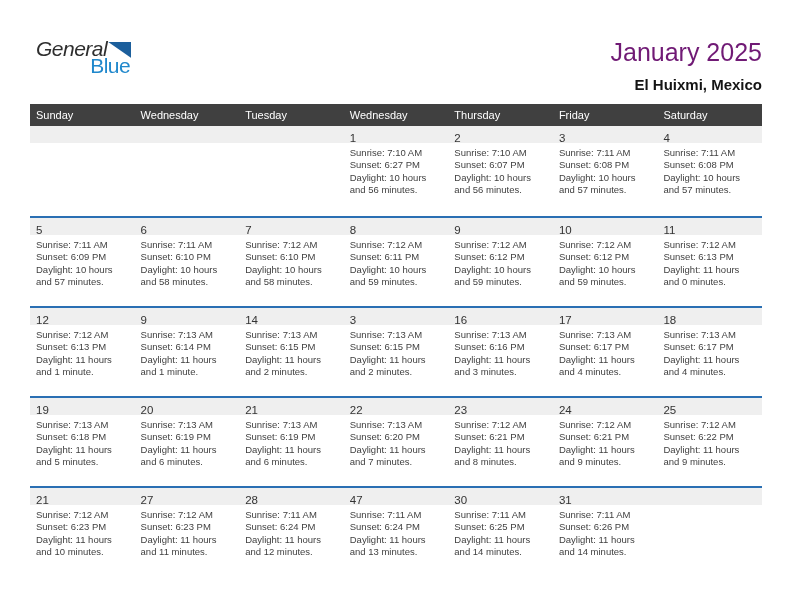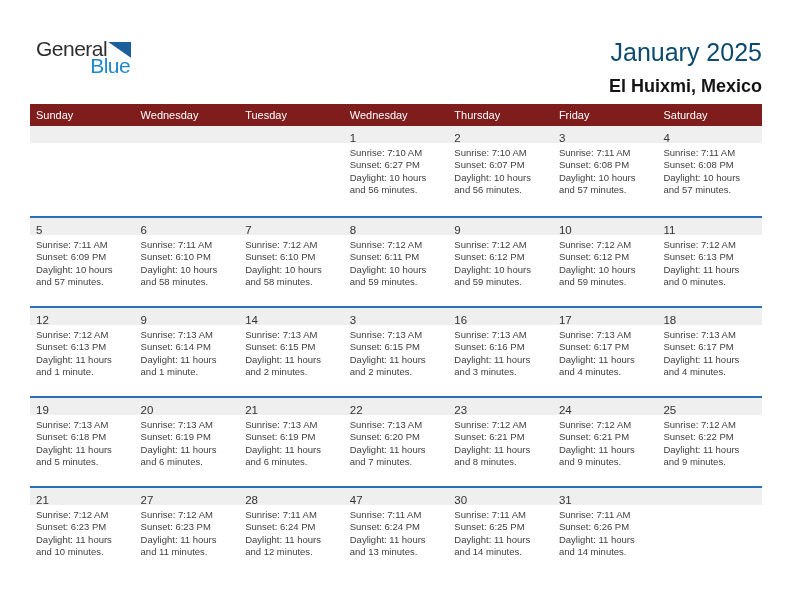--- a/index.html
+++ b/index.html
@@ -9,21 +9,21 @@
     font-family: "Liberation Sans", sans-serif;
     position: relative;
     overflow: hidden;
   }
 
   
   .logo {
     position: absolute; left: 36px; top: 38px;
     line-height: 1;
   }
-  .logo-row1 { display: flex; align-items: flex-end; }
+  .logo-row1 { display: flex; align-items: flex-end; font-style: italic; }
   .logo-general {
     font-size: 21px; color: #2e2e2e; letter-spacing: -0.5px;
   }
   .logo-triangle {
     display: inline-block;
     width: 23px; height: 16px;
     background: #1c5f9c;
     clip-path: polygon(0 0, 100% 0, 100% 100%);
     margin-left: 1px; margin-bottom: 1px;
   }
@@ -31,32 +31,32 @@
     display: block; text-align: right;
     font-size: 21px; color: #2088cc; letter-spacing: -0.5px;
     margin-top: -4px; padding-right: 1px;
   }
 
   
   .title-block {
     position: absolute; right: 30px; top: 38px; text-align: right;
   }
   .title {
-    font-size: 25px; font-weight: 400; color: #0c4a6e; margin: 0;
+    font-size: 25px; font-weight: 400; color: #701a75; margin: 0;
   }
   .subtitle {
-    font-size: 18px; font-weight: 700; color: #141414; margin-top: 9px;
+    font-size: 15px; font-weight: 700; color: #141414; margin-top: 9px;
   }
 
   
   .calendar {
     position: absolute; left: 30px; top: 104px; width: 732px;
   }
   .weekday-row {
-    display: flex; background: #7f1d1d; height: 22px; align-items: center;
+    display: flex; background: #404040; height: 22px; align-items: center;
   }
   .weekday-cell {
     flex: 1 0 0; padding-left: 6px; box-sizing: border-box;
     color: #ffffff; font-size: 11px; font-weight: 400;
     white-space: nowrap; overflow: hidden;
   }
   .week {
     display: flex; height: 88px; border-top: 2px solid #2a6fb3; background: #fff;
   }
   .week.first { border-top: 0; height: 90px; }

